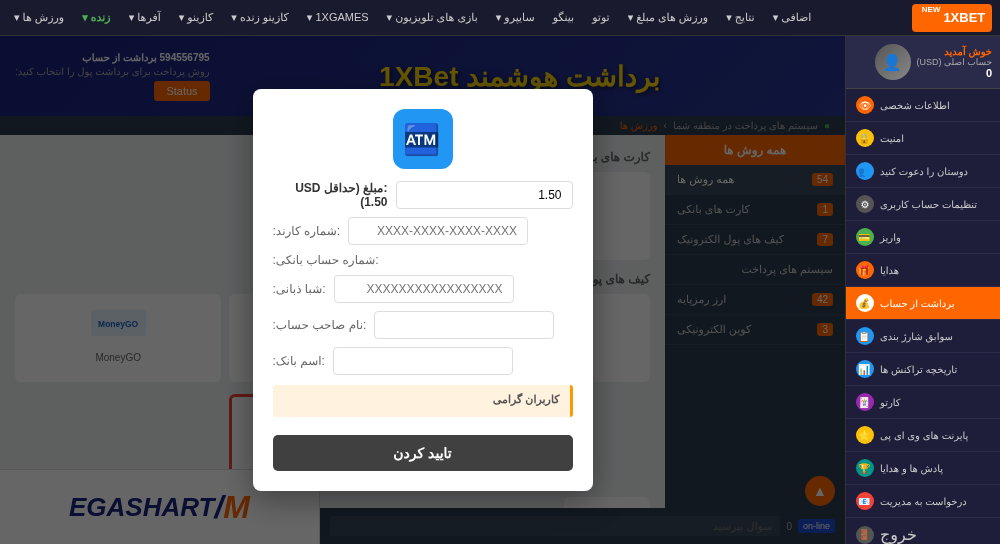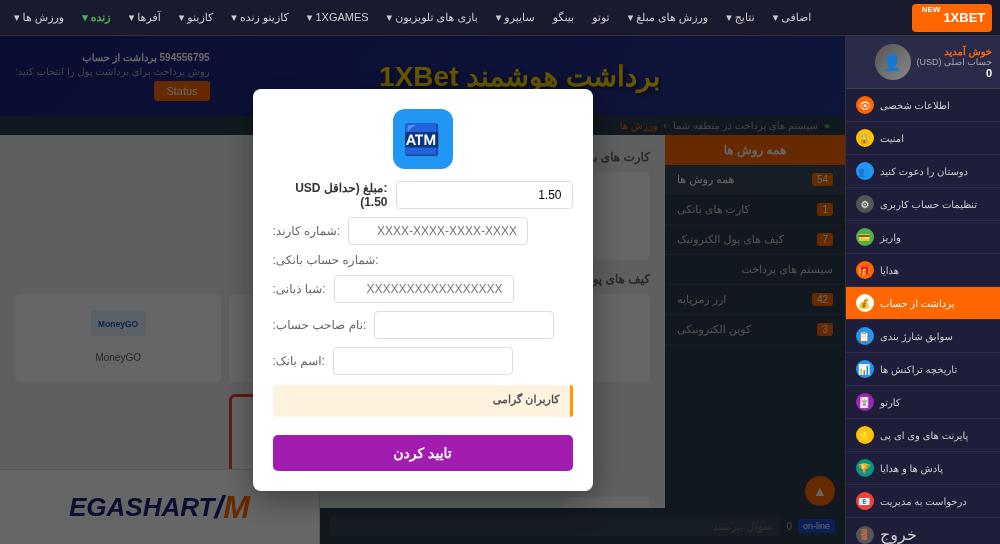--- a/index.html
+++ b/index.html
@@ -387,21 +387,21 @@
       background: #fff3e0;
       border-right: 3px solid #ff9800;
       padding: 8px 10px;
       font-size: 11px;
       color: #555;
       text-align: right;
       margin: 10px 0;
       border-radius: 3px;
     }
     .modal-confirm-btn {
-      background: #a21caf;
+      background: #404040;
       color: white;
       border: none;
       width: 100%;
       padding: 10px;
       border-radius: 5px;
       font-size: 14px;
       font-weight: bold;
       cursor: pointer;
       margin-top: 8px;
     }

